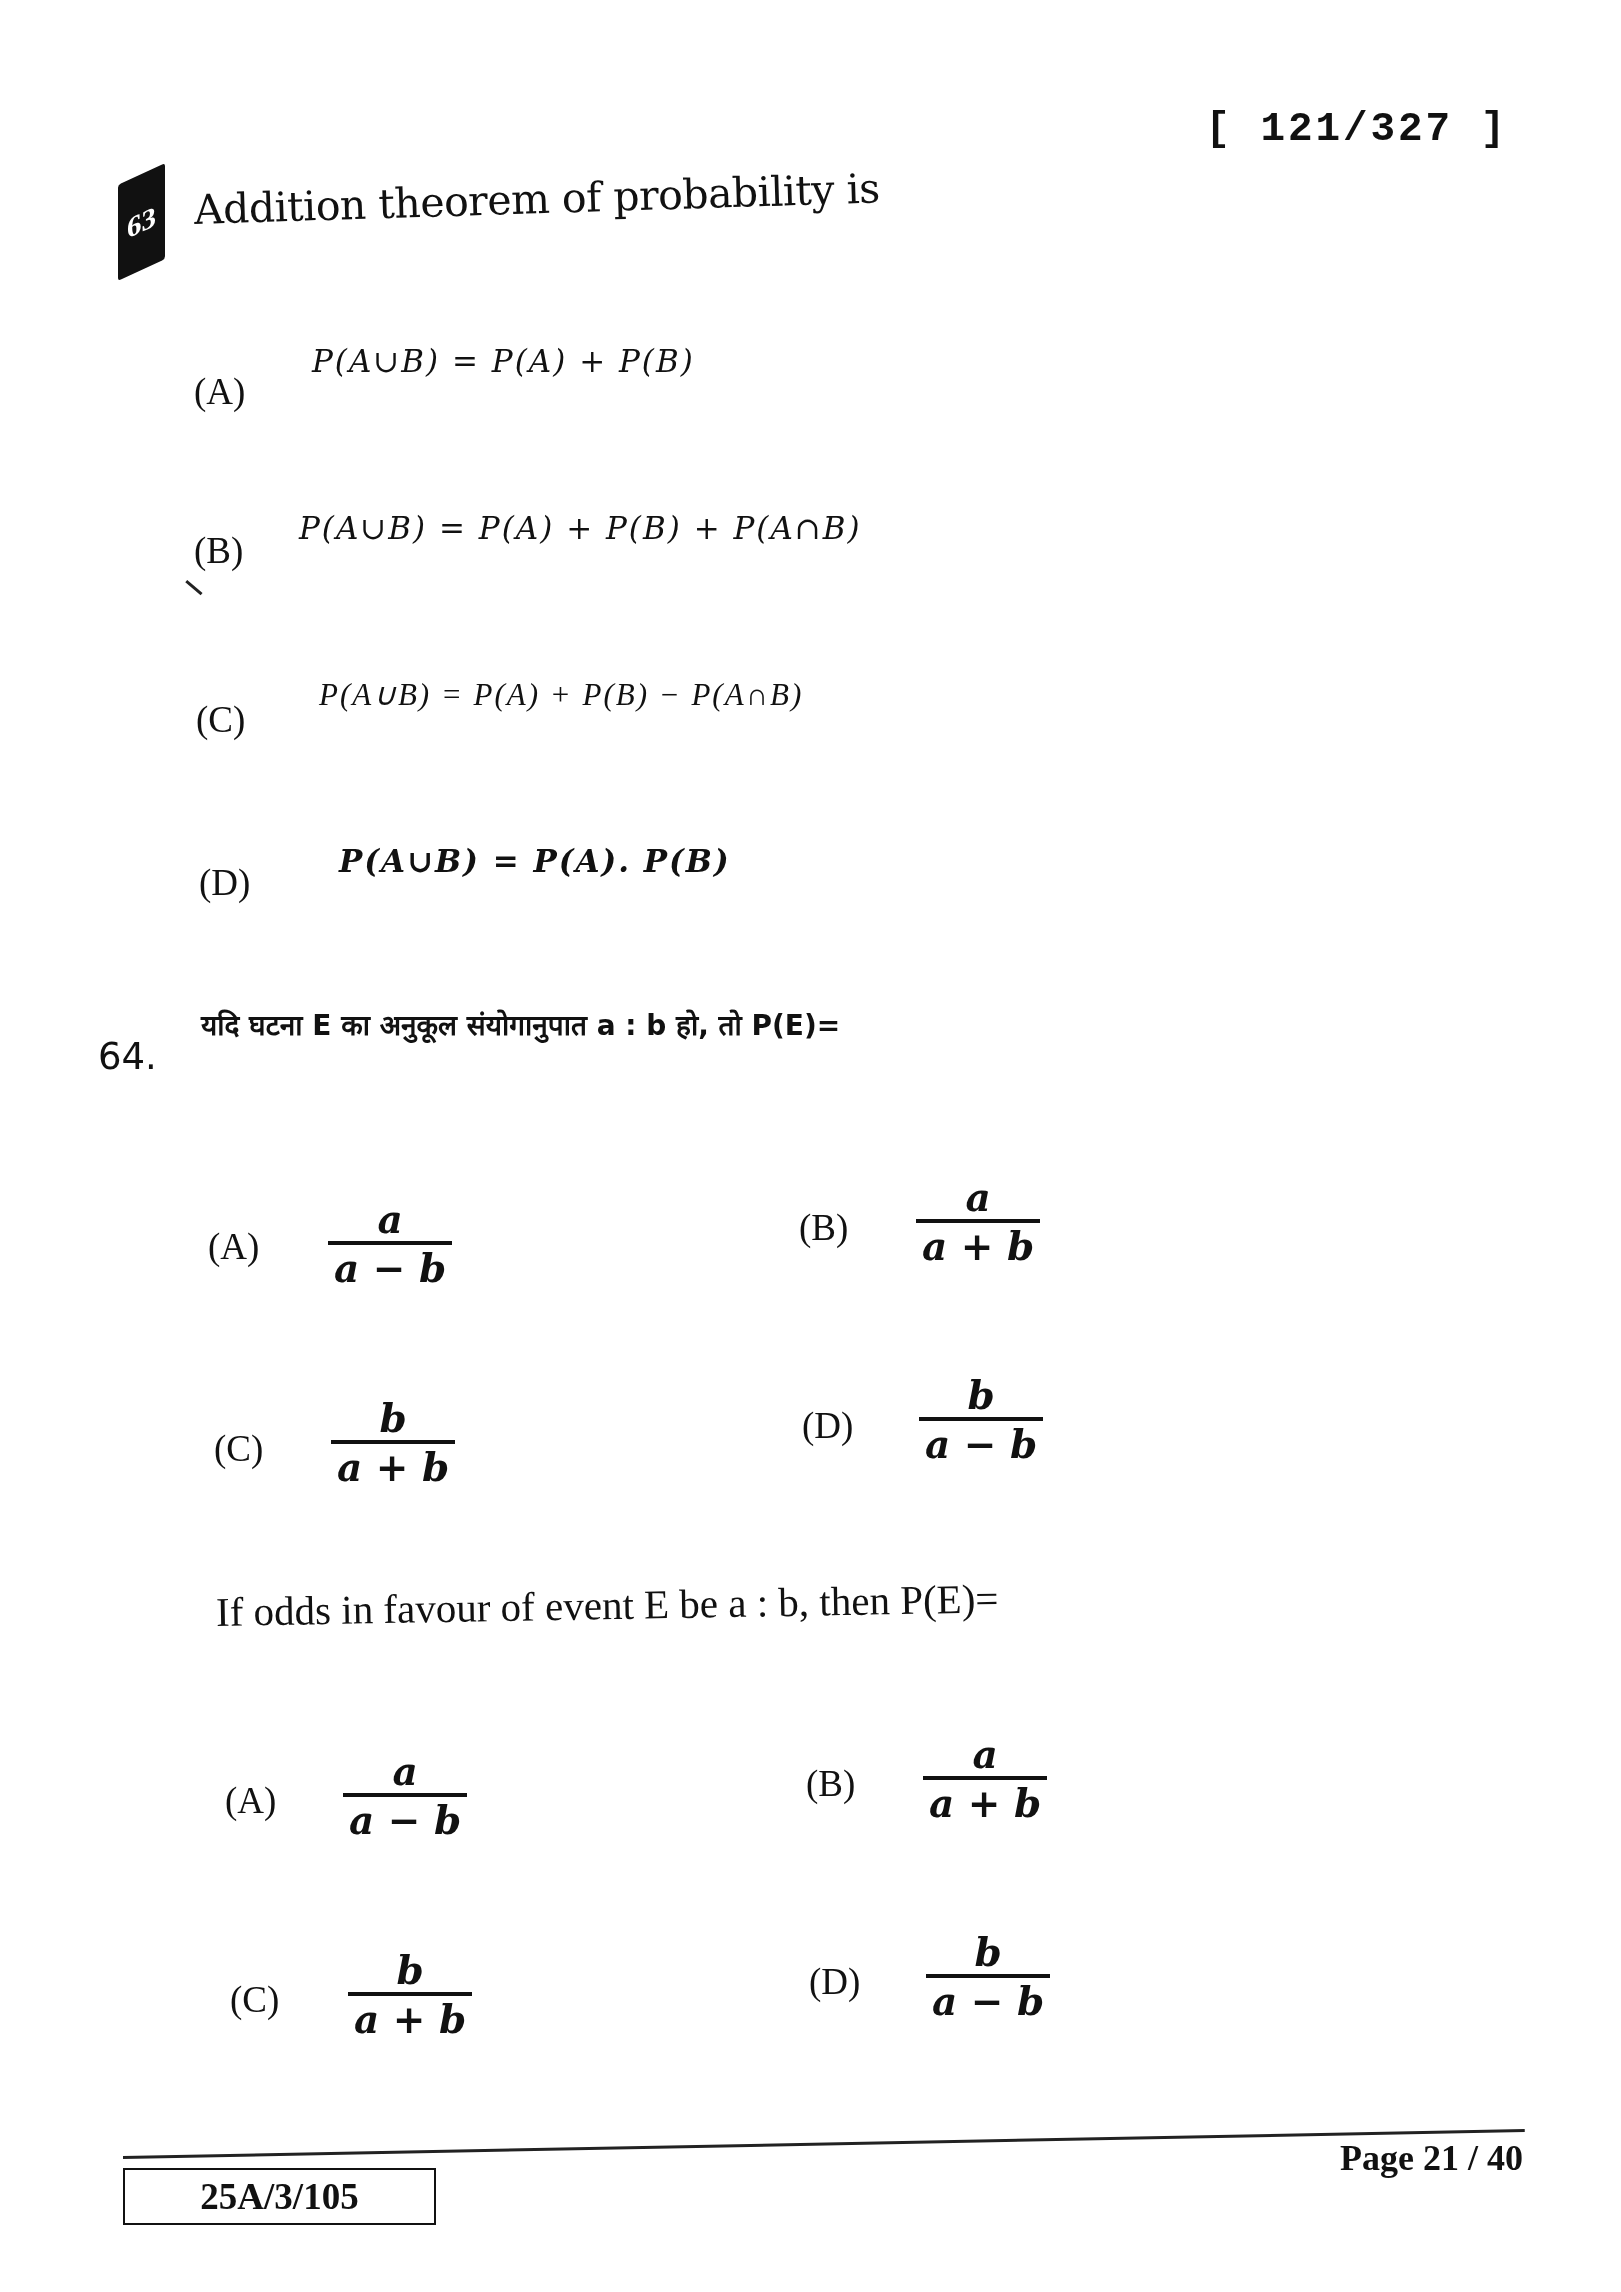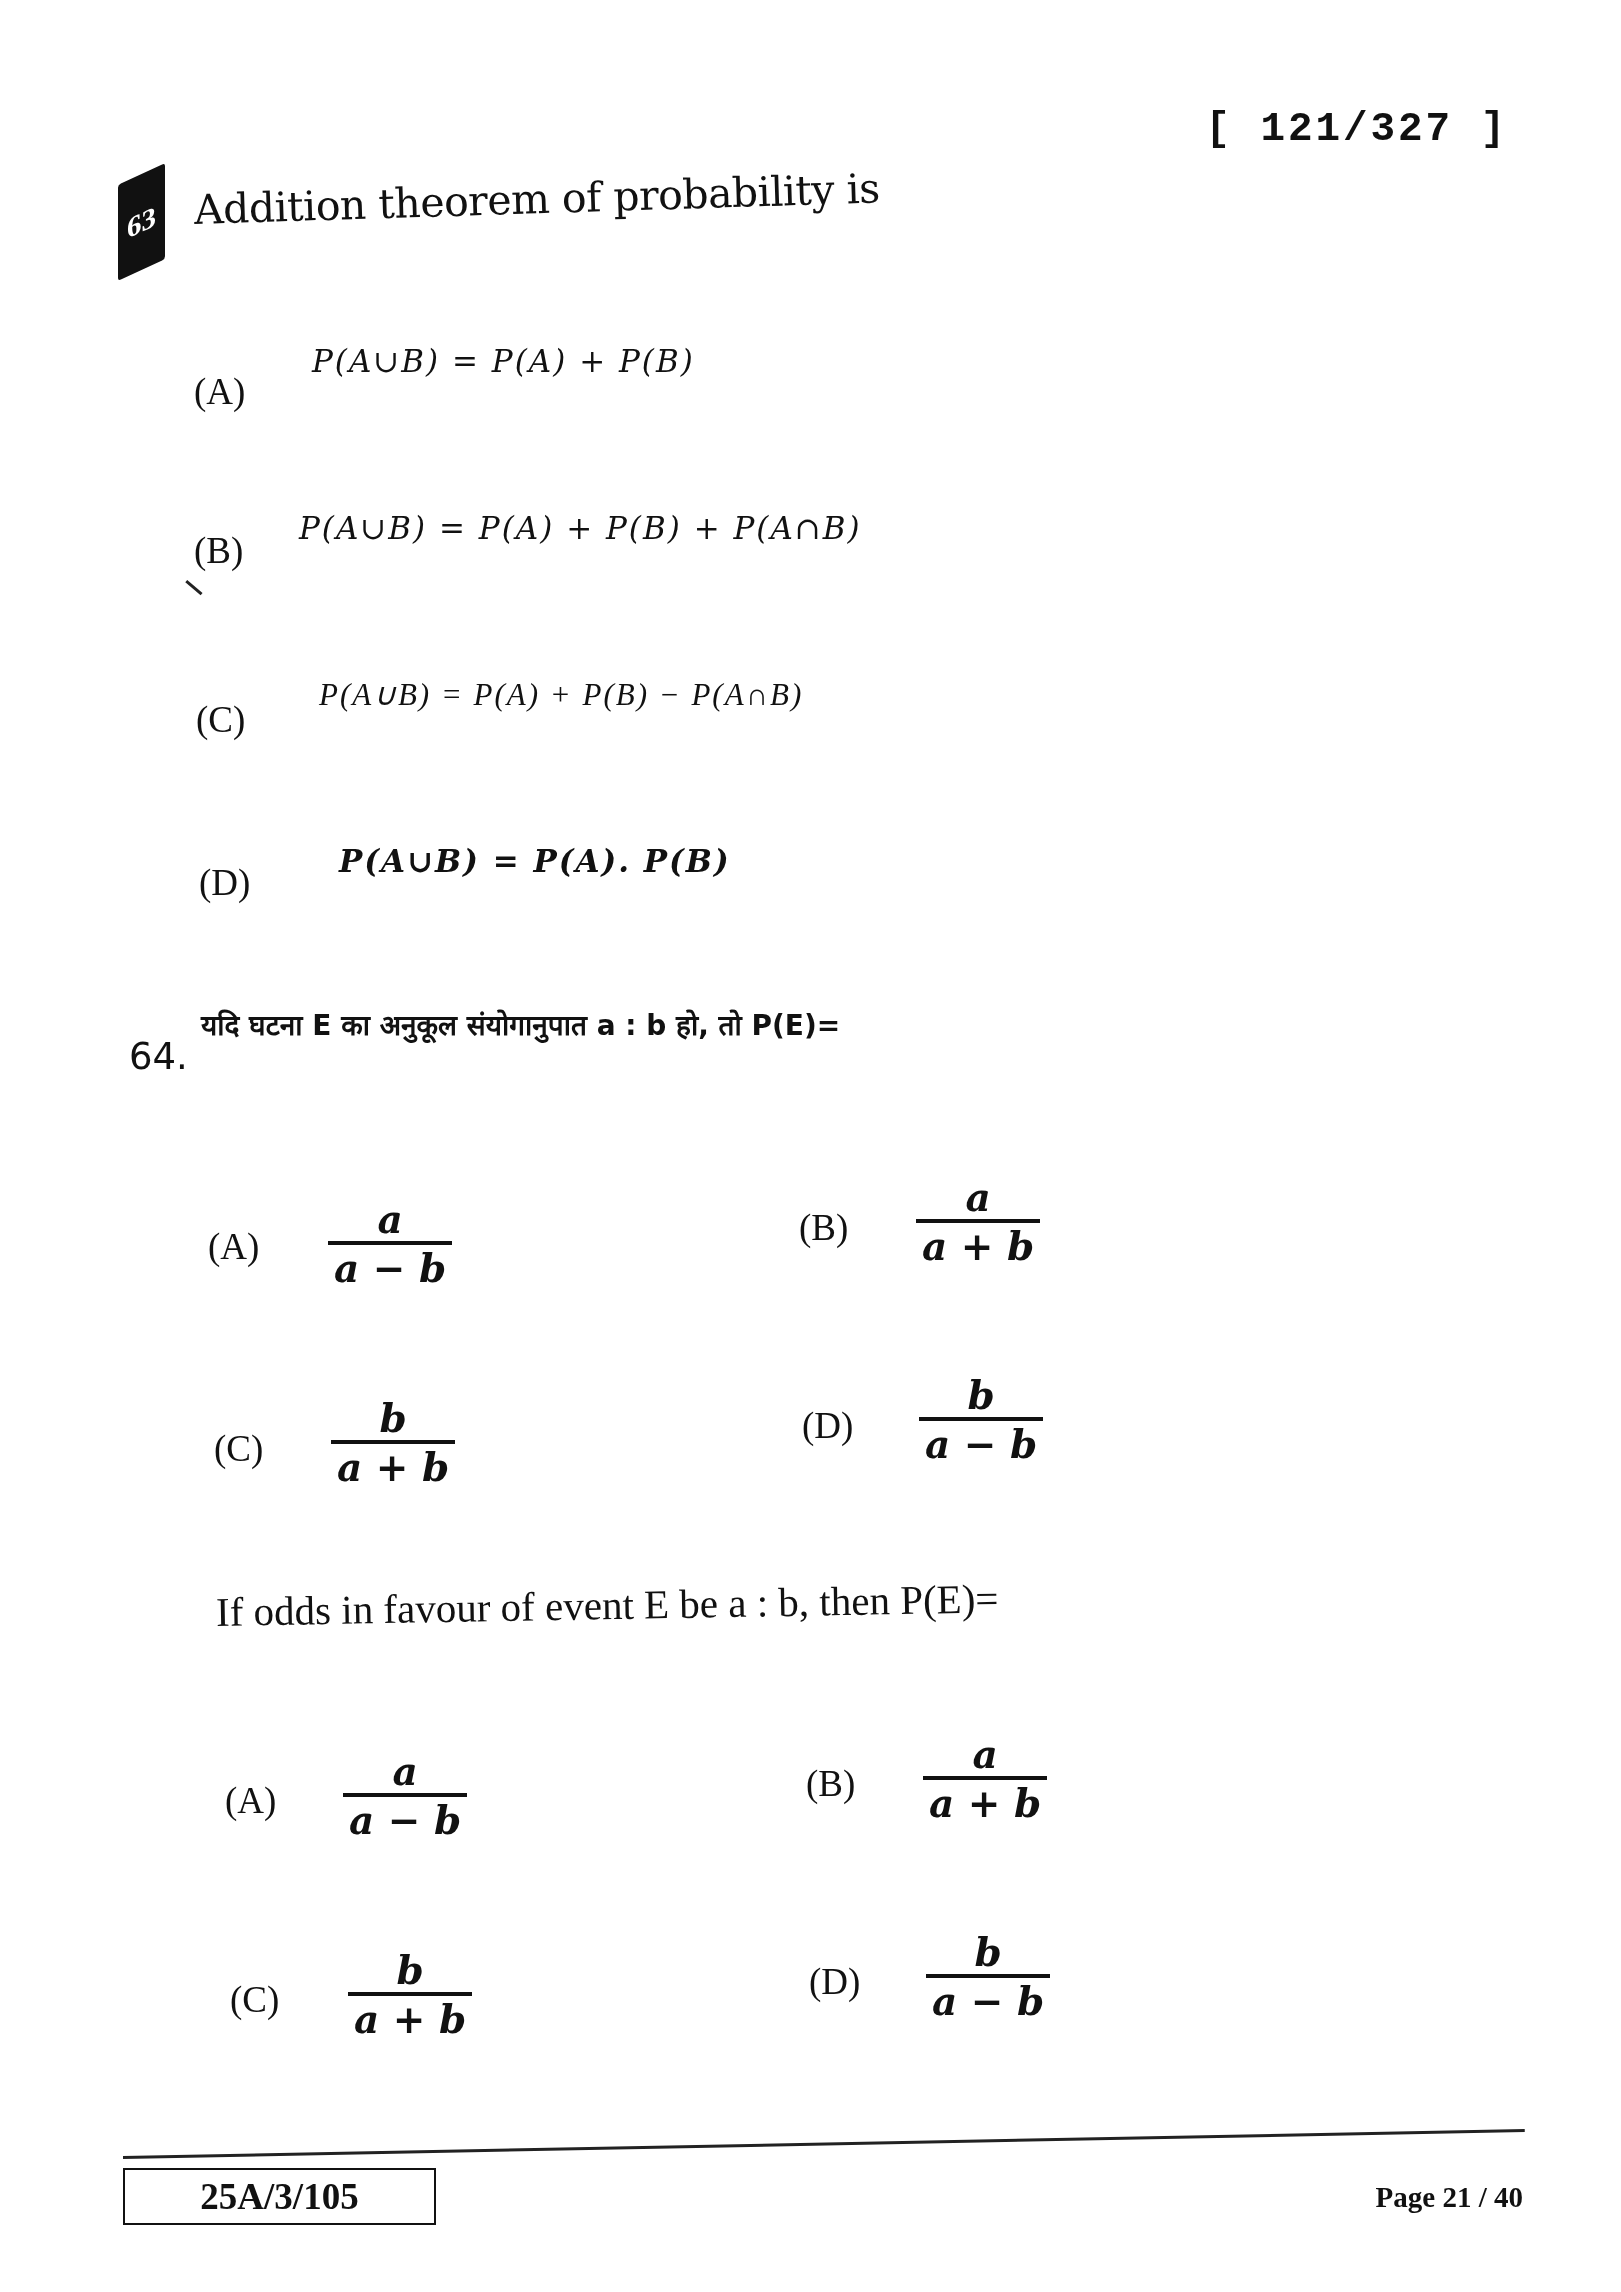--- a/index.html
+++ b/index.html
@@ -18,41 +18,41 @@
       color: #fff; font-size: 29px; font-weight: bold; text-align: center; line-height: 96px;
     }
     .q63-stem {
       left: 194px; top: 186px; font-size: 41px; font-family: "DejaVu Serif", serif;
       transform: rotate(-1.8deg); transform-origin: left center; letter-spacing: -0.5px;
     }
     .opt-label { font-size: 37px; font-family: "Liberation Serif", serif; }
     .formula {
       font-size: 31px; font-style: italic; font-family: "DejaVu Serif", serif; letter-spacing: 2px;
     }
-    .q-num { font-size: 37px; font-family: "DejaVu Sans", sans-serif; margin-left: 31px; }
+    .q-num { font-size: 37px; font-family: "DejaVu Sans", sans-serif; }
     .hindi-stem { font-size: 28px; font-weight: bold; font-family: "DejaVu Sans", sans-serif; }
     .eng-stem { font-size: 41px; font-family: "Liberation Serif", serif; transform: rotate(-1deg); transform-origin: left center; }
     .frac {
       display: inline-flex; flex-direction: column; align-items: center; font-style: italic;
       font-family: "DejaVu Serif", serif; font-size: 39px; font-weight: bold;
     }
     .frac .num { padding: 0 5.9px; line-height: 43px; }
     .frac .bar { width: 100%; height: 3.9px; background: #111; }
     .frac .den { padding: 0 5.9px; line-height: 47px; text-align: center; }
     .footer-line {
       left: 123px; top: 2156px; width: 1402px; height: 2.9px; background: #222;
       transform: rotate(-1.1deg); transform-origin: left center;
     }
     .footer-box {
       left: 123px; top: 2168px; width: 309px; height: 53px; border: 2.9px solid #111;
       font-size: 37px; font-weight: bold; text-align: center; line-height: 53px;
       font-family: "Liberation Serif", serif;
     }
     .page-num {
-      right: 98px; top: 2137px; font-size: 29px; font-weight: bold; font-family: "Liberation Serif", serif; margin-top: 44px;
+      right: 98px; top: 2137px; font-size: 36px; font-weight: bold; font-family: "Liberation Serif", serif;
     }
     .tick-mark { left: 184px; top: 586px; width: 19.6px; height: 2.9px; background: #222; transform: rotate(40deg); }
   </style>
 </head>
 <body>
 
 <div class="abs header-code">[ 121/327 ]</div>
 
 <div class="abs q-marker">63</div>
 <div class="abs q63-stem">Addition theorem of probability is</div>

